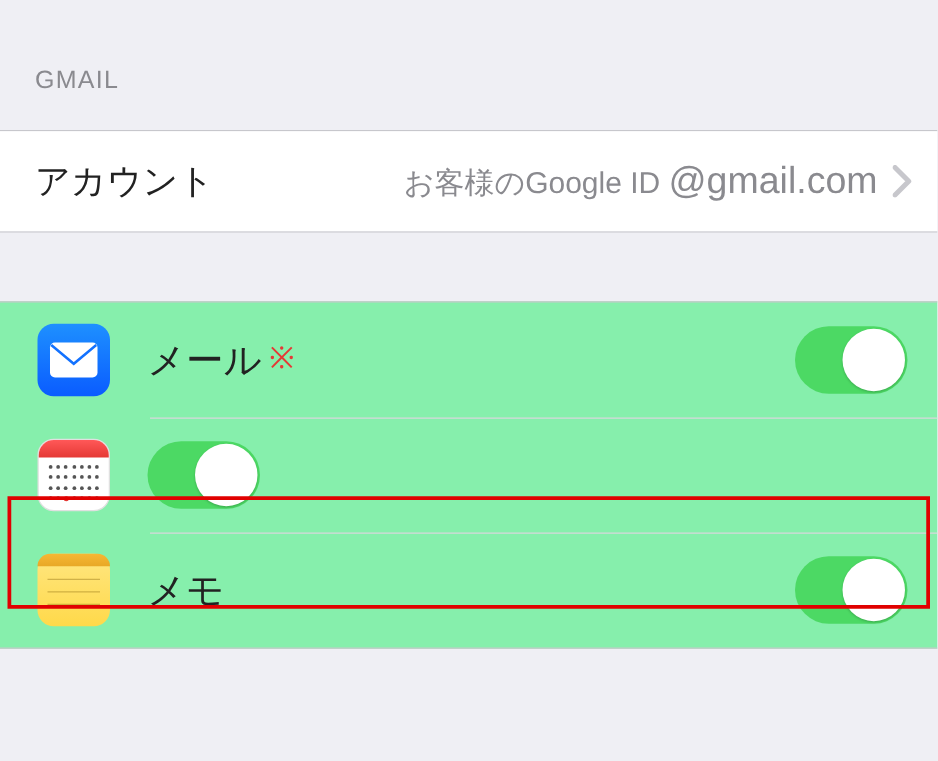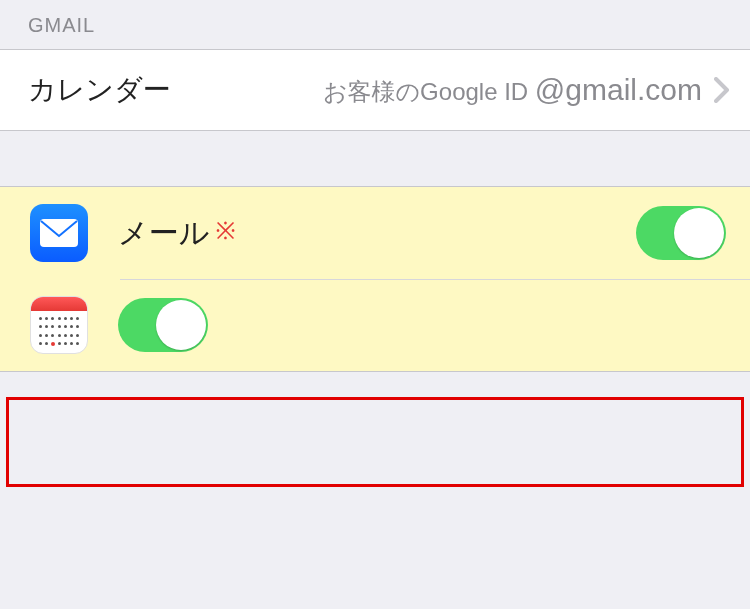--- a/index.html
+++ b/index.html
@@ -3,42 +3,43 @@
   <meta charset="utf-8">
   <style>
     * { box-sizing: border-box; margin: 0; padding: 0; }
     body {
       width: 750px; height: 609px;
       background: #efeff4;
       font-family: -apple-system, "Hiragino Kaku Gothic ProN", "Hiragino Sans", sans-serif;
       overflow: hidden;
     }
     .section-header {
-      padding: 14px 28px 12px 28px;
+      padding: 14px 28px 28px 28px;
       color: #8a8a8f;
       font-size: 20px;
       letter-spacing: 1px;
+      margin-top: 39px;
     }
     .cell-group { background: #fff; border-top: 1px solid #c7c7cc; border-bottom: 1px solid #c7c7cc; }
     .cell {
       display: flex; align-items: center;
       height: 70px;
       padding: 0 20px 0 28px;
       background: #fff;
     }
     .cell.account { height: 80px; }
     .cell-label { font-size: 28px; color: #222; flex: 0 0 auto; }
     .cell-value { flex: 1; text-align: right; font-size: 24px; color: #8a8a8f; margin-right: 12px; }
     .cell-value .big { font-size: 30px; color: #8a8a8f; margin-top: 30px; }
     .chevron { color: #c7c7cc; font-size: 0; }
     .chevron svg { display: block; }
 
     .gap { height: 55px; }
 
-    .toggle-list { background: #fef9c3; border-top: 1px solid #c7c7cc; border-bottom: 1px solid #c7c7cc; padding-left: 30px; }
+    .toggle-list { background: #86efac; border-top: 1px solid #c7c7cc; border-bottom: 1px solid #c7c7cc; padding-left: 30px; }
     .trow {
       display: flex; align-items: center;
       height: 92px;
       position: relative;
       padding-right: 24px;
     }
     .trow + .trow .divider,
     .trow .divider {
       position: absolute; top: 0; left: 90px; right: 0;
       border-top: 1px solid #d7d7db;
@@ -83,21 +84,21 @@
     .icon-notes::before { content:""; position:absolute; top:0; left:0; right:0; height:10px; background: linear-gradient(180deg,#f7b733,#e8a826); border-radius:12px 12px 0 0;}
     .icon-notes .line { position:absolute; left:8px; right:8px; height:1px; background:rgba(120,90,0,0.35);}
   </style>
 </head>
 <body>
 
 <div class="section-header">GMAIL</div>
 
 <div class="cell-group">
   <div class="cell account">
-    <span class="cell-label">カレンダー</span>
+    <span class="cell-label">アカウント</span>
     <span class="cell-value">
       <span>お客様のGoogle ID</span>
       <span class="big">@gmail.com</span>
     </span>
     <span class="chevron">
       <svg width="16" height="26" viewBox="0 0 16 26">
           <path d="M2 2 L13 13 L2 24" stroke="#c7c7cc" stroke-width="4" fill="none" stroke-linecap="round" stroke-linejoin="round"></path>
         </svg>
     </span>
   </div>
@@ -157,16 +158,28 @@
           <div class="dot"></div>
           <div class="dot"></div>
           <div class="dot"></div>
         </div>
     </div>
     <div class="toggle">
         <div class="knob"></div>
       </div>
   </div>
 
+  <div class="trow">
+    <div class="divider"></div>
+    <div class="app-icon icon-notes">
+      <div class="line" style="top:20px"></div>
+        <div class="line" style="top:30px"></div>
+        <div class="line" style="top:40px"></div>
+    </div>
+    <span class="tlabel">メモ</span>
+    <div class="toggle">
+        <div class="knob"></div>
+      </div>
+  </div>
 
 </div>
 
 <div class="highlight"></div>
 
 </body></html>

